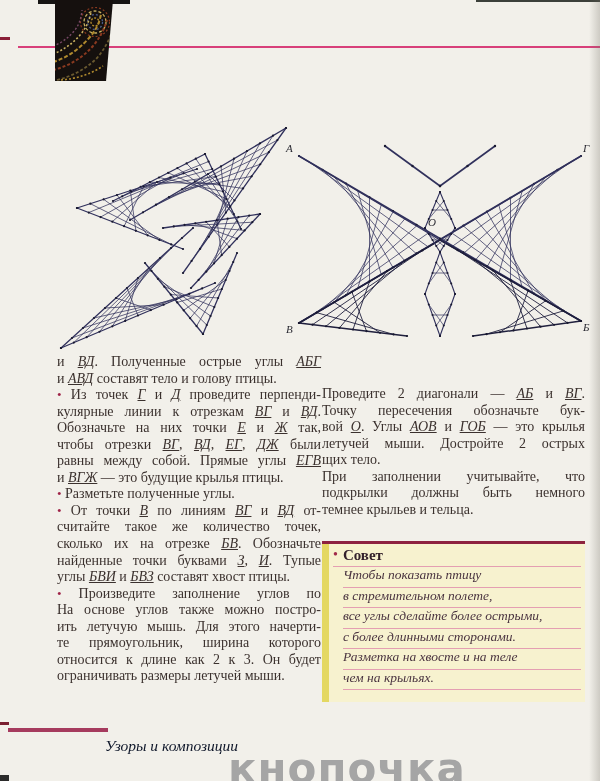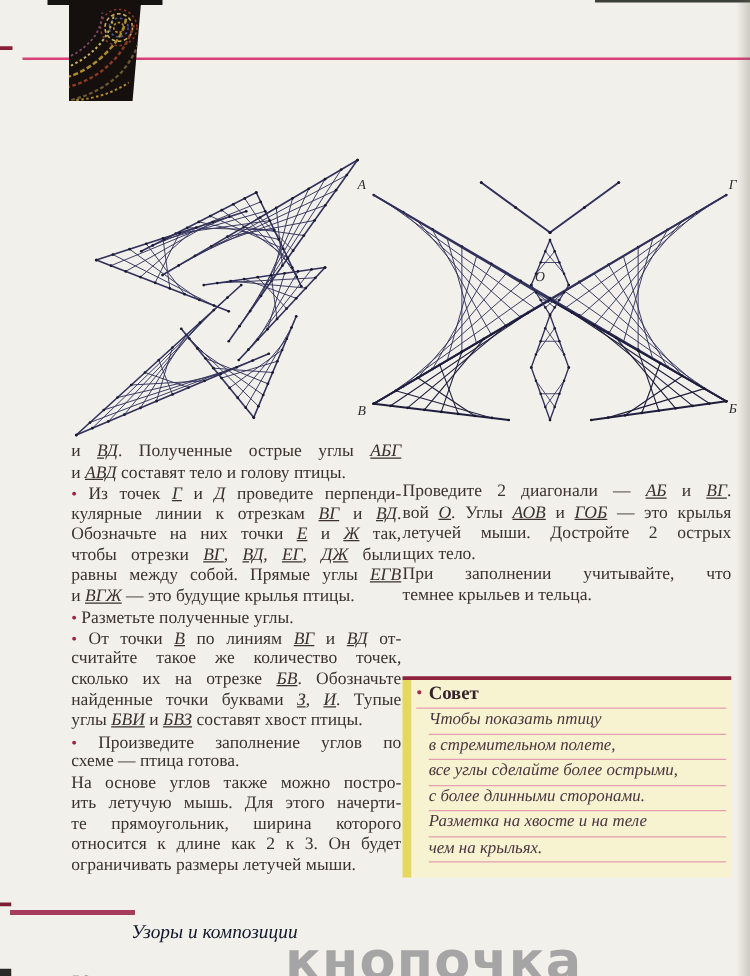--- a/index.html
+++ b/index.html
@@ -497,33 +497,34 @@
       <div class="tline">чтобы отрезки <i>ВГ</i>, <i>ВД</i>, <i>ЕГ</i>, <i>ДЖ</i> были</div>
       <div class="tline">равны между собой. Прямые углы <i>ЕГВ</i></div>
       <div class="tline end">и <i>ВГЖ</i> — это будущие крылья птицы.</div>
       <div class="tline end"><span class="bul">•</span> Разметьте полученные углы.</div>
       <div class="tline"><span class="bul">•</span> От точки <i>В</i> по линиям <i>ВГ</i> и <i>ВД</i> от-</div>
       <div class="tline">считайте такое же количество точек,</div>
       <div class="tline">сколько их на отрезке <i>БВ</i>. Обозначьте</div>
       <div class="tline">найденные точки буквами <i>З</i>, <i>И</i>. Тупые</div>
       <div class="tline end">углы <i>БВИ</i> и <i>БВЗ</i> составят хвост птицы.</div>
       <div class="tline"><span class="bul">•</span> Произведите заполнение углов по</div>
-      <div class="tline end">схеме — птица готова.</div>
       <div class="tline">На основе углов также можно постро-</div>
       <div class="tline">ить летучую мышь. Для этого начерти-</div>
       <div class="tline">те прямоугольник, ширина которого</div>
       <div class="tline">относится к длине как 2 к 3. Он будет</div>
       <div class="tline end">ограничивать размеры летучей мыши.</div>
     </div>
   <div class="col col-right" id="col-right">
       <div class="tline">Проведите 2 диагонали — <i>АБ</i> и <i>ВГ</i>.</div>
+      <div class="tline">Точку пересечения обозначьте бук-</div>
       <div class="tline">вой <i>О</i>. Углы <i>АОВ</i> и <i>ГОБ</i> — это крылья</div>
       <div class="tline">летучей мыши. Достройте 2 острых</div>
       <div class="tline end">щих тело.</div>
       <div class="tline">При заполнении учитывайте, что</div>
+      <div class="tline">подкрылки должны быть немного</div>
       <div class="tline end">темнее крыльев и тельца.</div>
     </div>
 
   <div class="tip-box">
     <div class="tip-stripe"></div>
     <div class="tip-header">
       <span class="tip-bullet">•</span><span class="tip-title">Совет</span>
     </div>
     <div id="tip-lines">
         <div class="tip-line">Чтобы показать птицу</div>

